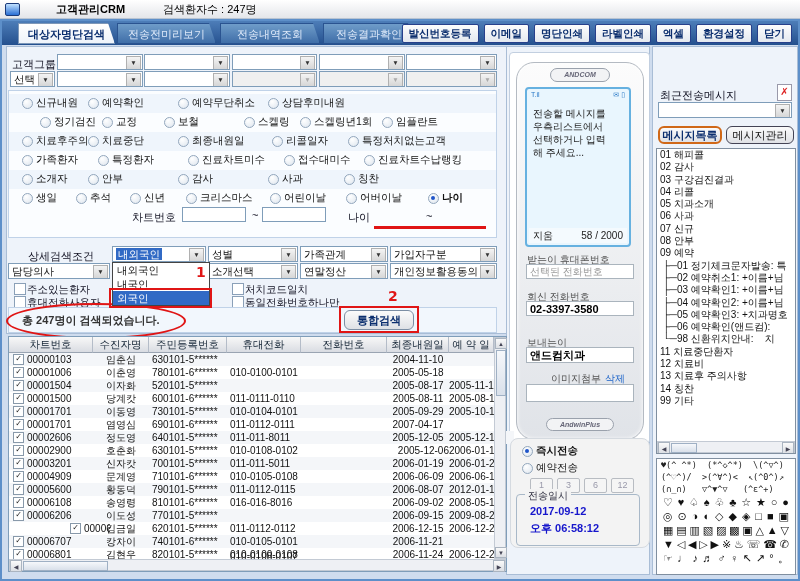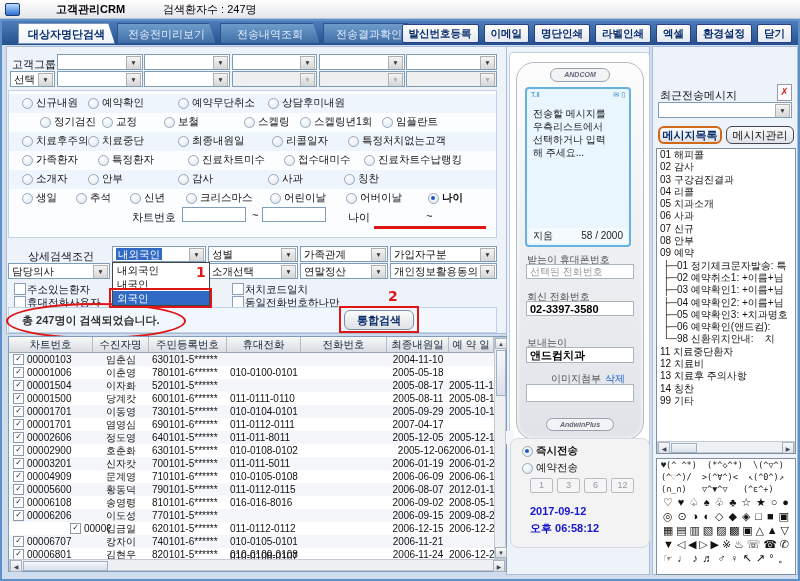--- a/index.html
+++ b/index.html
@@ -458,20 +458,23 @@
     <div class="plabel" style="top:309px;margin-left:24px;">이미지첨부</div>
     <div class="plabel link" style="top:309px;left:88px;">삭제</div>
     <div class="pinput" style="top:321px;height:18px;"></div>
     <div class="brandoval" style="bottom:8px;width:66px;height:11px;font-size:7px;line-height:11px;">AndwinPlus</div>
   </div>
 
   <div class="sendbox"></div>
   <div class="ritem sel" style="left:522px;top:444px;"><span class="rb"></span><span>즉시전송</span></div>
   <div class="ritem" style="left:522px;top:461px;"><span class="rb"></span><span>예약전송</span></div>
   <div style="position:absolute;left:530px;top:478px;" id="hours"><span class="hourbtn">1</span><span class="hourbtn">3</span><span class="hourbtn">6</span><span class="hourbtn">12</span></div>
+  <div class="fgroup">
+    <span class="leg">전송일시</span>
+  </div>
   <div class="bluetxt" style="left:530px;top:505px;">2017-09-12</div>
   <div class="bluetxt" style="left:530px;top:521px;">오후 06:58:12</div>
 
   <div class="lbl" style="left:660px;top:88px;">최근전송메시지</div>
   <div class="delicon">✗</div>
   <div class="combo" style="left:658px;top:102px;width:134px;">
       <span class="arr">▼</span>
     </div>
   <div class="gbtn" style="left:658px;top:126px;width:64px;height:18px;line-height:15px;border:2px solid #d06818;">메시지목록</div>
   <div class="gbtn" style="left:726px;top:126px;width:68px;height:18px;line-height:16px;color:#111;border-color:#445;font-weight:normal;">메시지관리</div>

